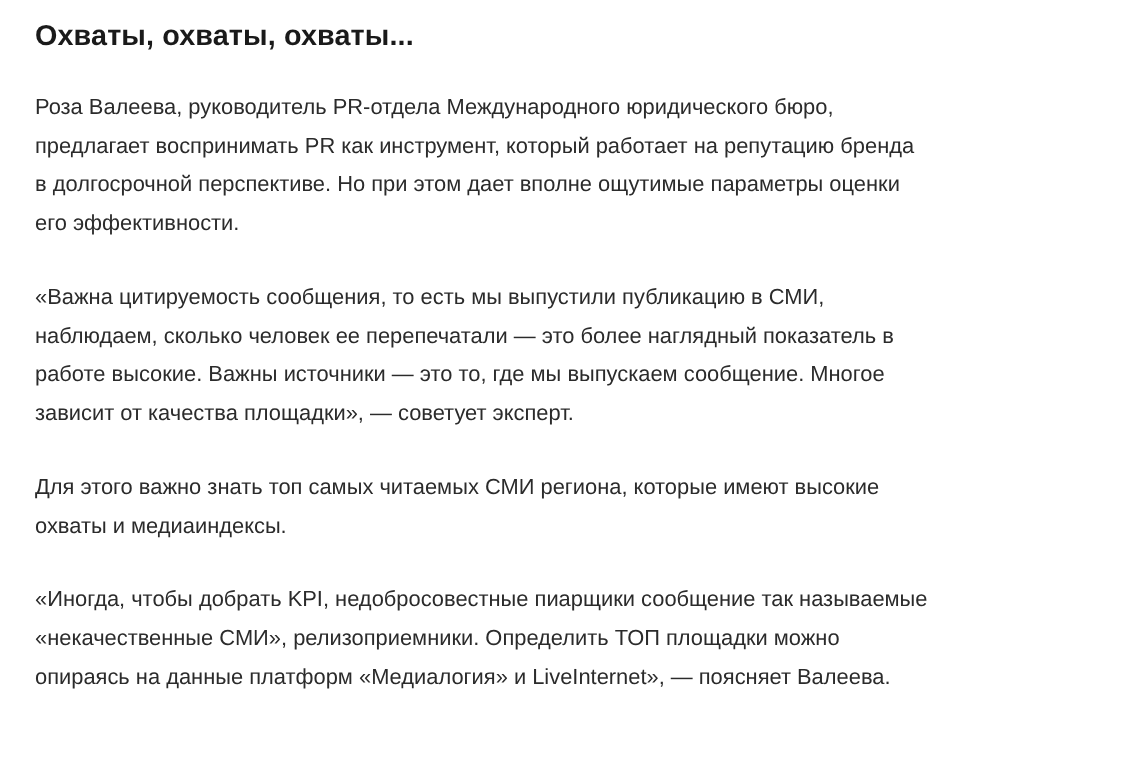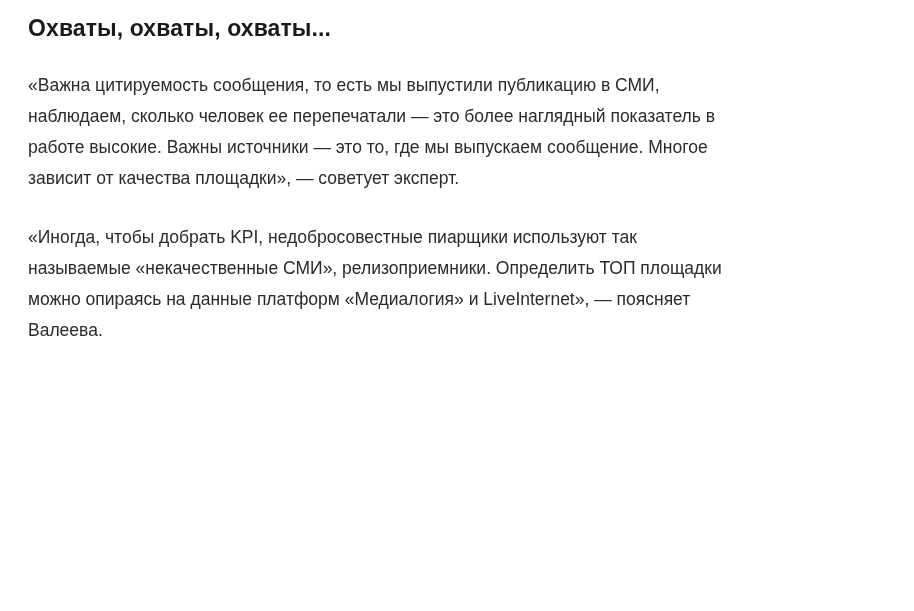--- a/index.html
+++ b/index.html
@@ -38,15 +38,17 @@
   }
   .para:last-child {
     margin-bottom: 0;
   }
 </style>
 </head>
 <body>
 
 <div class="article">
   <h1 class="article-title">Охваты, охваты, охваты...</h1>
+  <p class="para">Роза Валеева, руководитель PR-отдела Международного юридического бюро, предлагает воспринимать PR как инструмент, который работает на репутацию бренда в долгосрочной перспективе. Но при этом дает вполне ощутимые параметры оценки его эффективности.</p>
   <p class="para">«Важна цитируемость сообщения, то есть мы выпустили публикацию в СМИ, наблюдаем, сколько человек ее перепечатали — это более наглядный показатель в работе высокие. Важны источники — это то, где мы выпускаем сообщение. Многое зависит от качества площадки», — советует эксперт.</p>
-  <p class="para">«Иногда, чтобы добрать KPI, недобросовестные пиарщики используют так называемые «некачественные СМИ», релизоприемники. Определить ТОП площадки можно опираясь на данные платформ «Медиалогия» и LiveInternet», — поясняет Валеева.</p>
+  <p class="para">Для этого важно знать топ самых читаемых СМИ региона, которые имеют высокие охваты и медиаиндексы.</p>
+  <p class="para">«Иногда, чтобы добрать KPI, недобросовестные пиарщики сообщение так называемые «некачественные СМИ», релизоприемники. Определить ТОП площадки можно опираясь на данные платформ «Медиалогия» и LiveInternet», — поясняет Валеева.</p>
 </div>
 
 </body></html>

